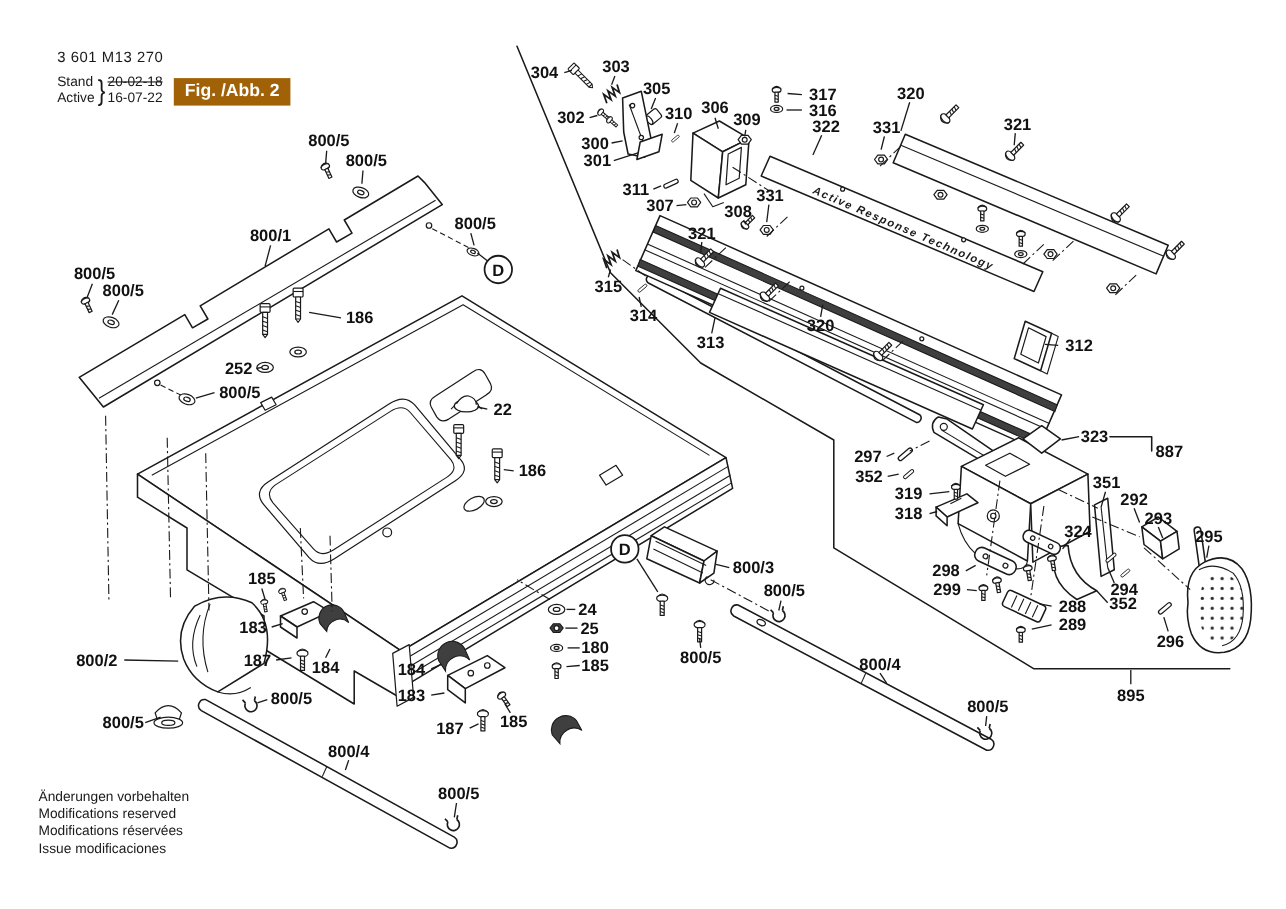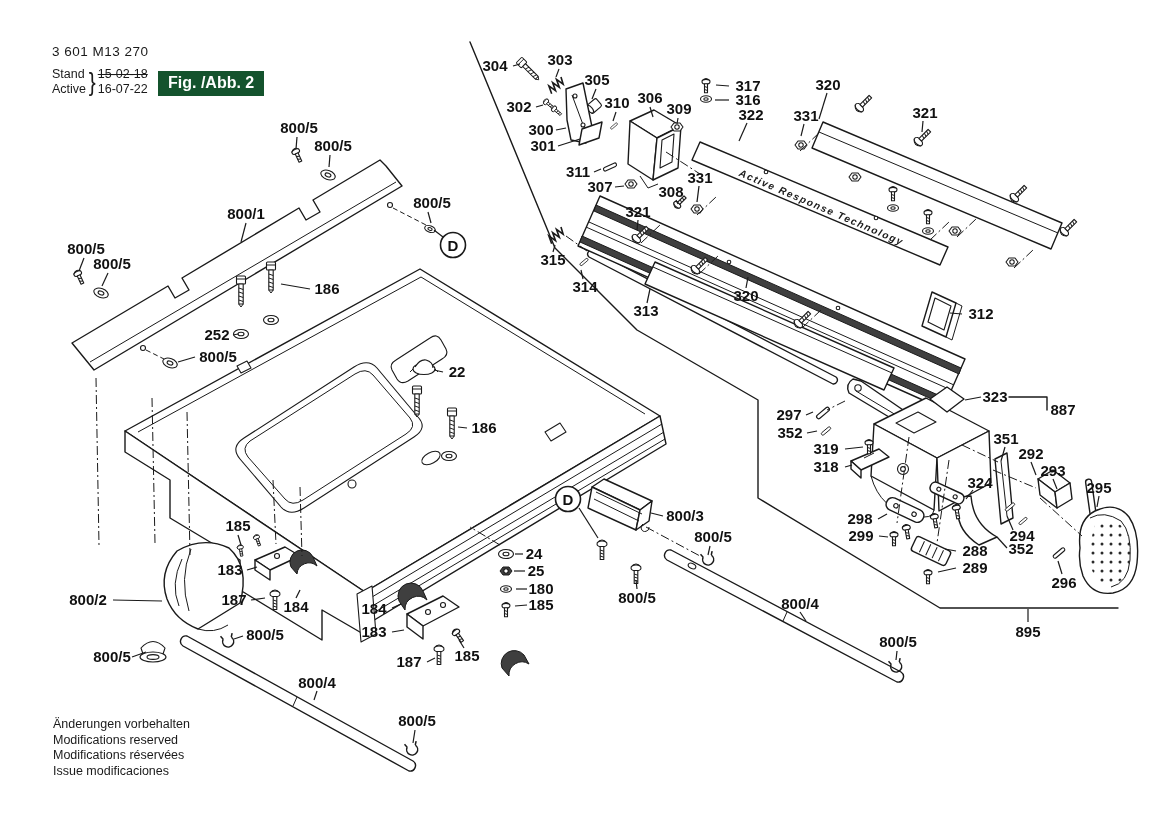--- a/index.html
+++ b/index.html
@@ -14,23 +14,23 @@
   .dd{fill:none;stroke:#1a1a1a;stroke-width:1;stroke-dasharray:9 3 2 3;}
   .ds{fill:none;stroke:#1a1a1a;stroke-width:1;stroke-dasharray:5 3;}
   .plbl{font:bold 15px "Liberation Sans",sans-serif;fill:#111;}
   .ldr{stroke:#1a1a1a;stroke-width:1.2;}
   .meta{position:absolute;left:52px;top:44px;font-size:13.5px;line-height:15px;}
   .meta .pn{margin-bottom:8px;letter-spacing:.5px;}
   .issue-row{display:flex;align-items:center;font-size:12.5px;}
   .issue-row .col{display:flex;flex-direction:column;}
   .brace{font-size:26px;font-weight:400;margin:0 1px 0 2px;transform:scaleX(.8);}
   .struck{text-decoration:line-through;}
-  .figbox{position:absolute;left:158px;top:71px;background:#14532d;color:#fff;
+  .figbox{position:absolute;left:158px;top:71px;background:#a16207;color:#fff;
           font-weight:bold;font-size:16px;padding:3px 10px 4px 10px;}
-  .footer{position:absolute;left:53px;top:717px;font-size:12.5px;line-height:15.5px;}
+  .footer{position:absolute;left:35px;top:717px;font-size:12.5px;line-height:15.5px;}
   .footer span{display:block;}
 </style>
 </head>
 <body>
 
 <div class="sheet">
 
 <svg id="art" width="1169" height="826" viewBox="0 0 1169 826">
 <defs>
   <pattern id="dotp" width="9" height="9" patternUnits="userSpaceOnUse">
@@ -508,21 +508,21 @@
 
 <div class="meta">
   <div class="pn">3 601 M13 270</div>
   <div class="issue-row">
     <div class="col">
       <span>Stand</span>
       <span>Active</span>
     </div>
     <div class="brace">}</div>
     <div class="col">
-      <span class="struck">15-02-18</span>
+      <span class="struck">20-02-18</span>
       <span>16-07-22</span>
     </div>
   </div>
 </div>
 
 <div class="figbox">Fig. /Abb. 2</div>
 
 <div class="footer">
   <span>Änderungen vorbehalten</span>
   <span>Modifications reserved</span>

